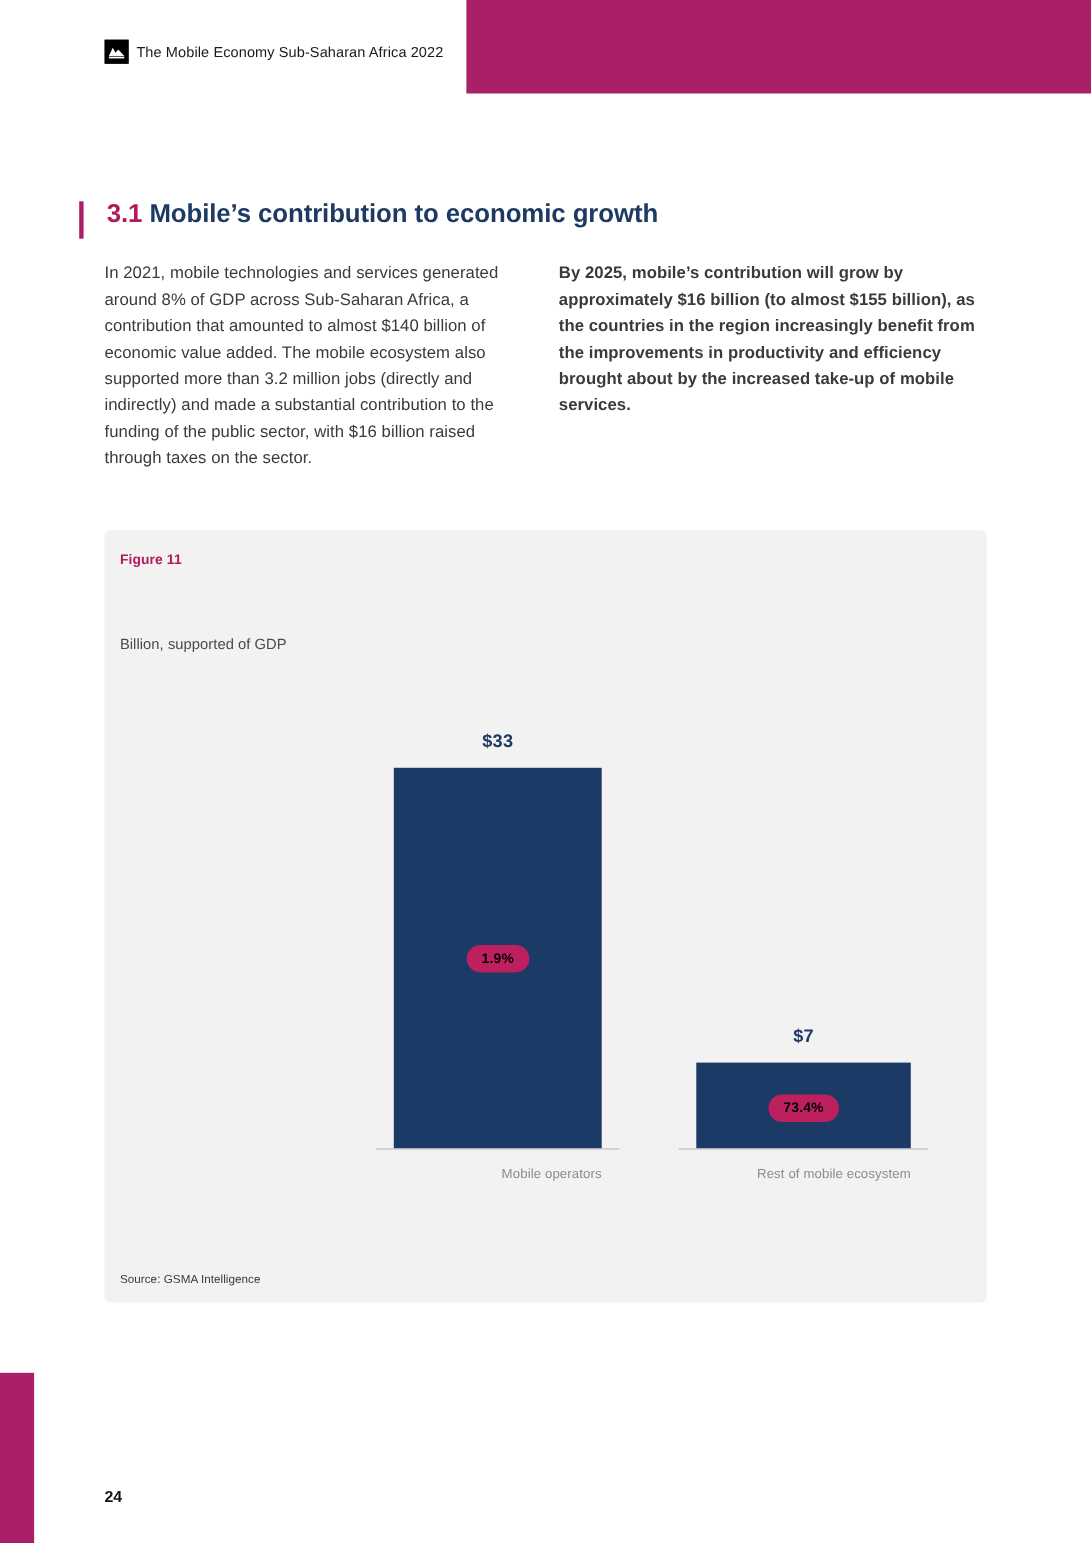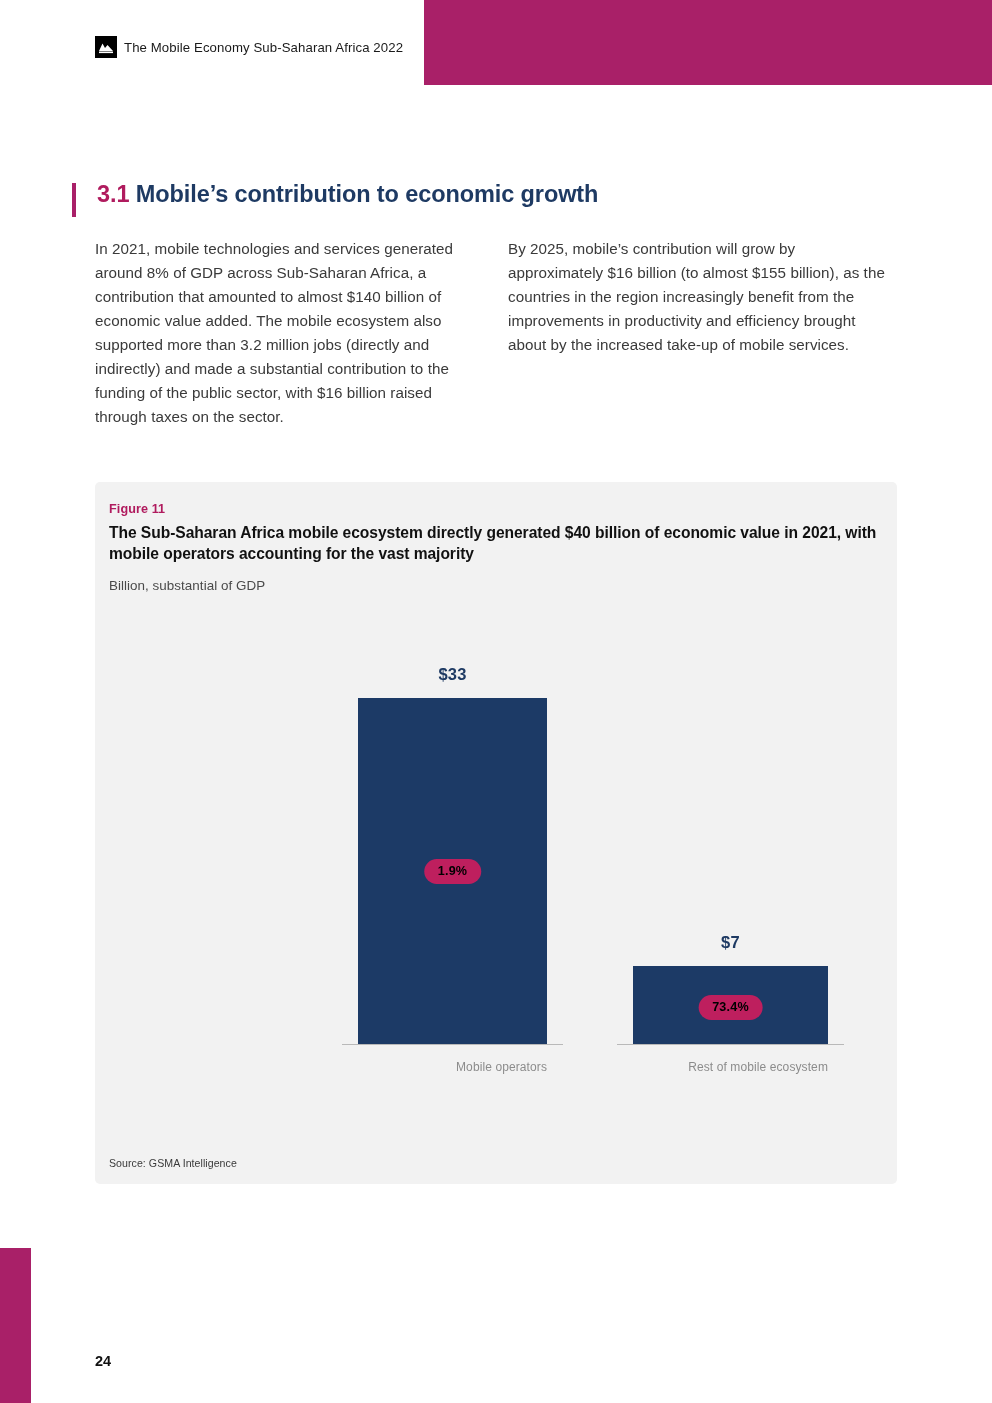--- a/index.html
+++ b/index.html
@@ -85,21 +85,21 @@
 
   
   .body-col {
     position: absolute;
     font-size: 15.2px;
     line-height: 1.58;
     color: #3a3a3a;
     letter-spacing: 0.05px;
   }
   .col-left  { left: 95px;  top: 237px; width: 392px; }
-  .col-right { left: 508px; top: 237px; width: 380px; }
+  .col-right { left: 508px; top: 237px; width: 380px; font-weight: bold; }
 
   
   .figure-panel {
     position: absolute;
     left: 95px; top: 482px;
     width: 802px; height: 702px;
     background: #f2f2f2;
     border-radius: 5px;
   }
   .figure-label {
@@ -227,22 +227,21 @@
     <span class="heading-num">3.1</span><span>&nbsp;</span><span class="heading-label">Mobile’s contribution to economic growth</span>
   </div>
 </div>
 
 <div class="body-col col-left">In 2021, mobile technologies and services generated around 8% of GDP across Sub-Saharan Africa, a contribution that amounted to almost $140 billion of economic value added. The mobile ecosystem also supported more than 3.2 million jobs (directly and indirectly) and made a substantial contribution to the funding of the public sector, with $16 billion raised through taxes on the sector.</div>
 <div class="body-col col-right">By 2025, mobile’s contribution will grow by approximately $16 billion (to almost $155 billion), as the countries in the region increasingly benefit from the improvements in productivity and efficiency brought about by the increased take-up of mobile services.</div>
 
 <div class="figure-panel">
 
   <div class="figure-label">Figure 11</div>
-  <div class="figure-title">The Sub-Saharan Africa mobile ecosystem directly generated $40 billion of economic value in 2021, with mobile operators accounting for the vast majority</div>
-  <div class="figure-subtitle">Billion, substantial of GDP</div>
+  <div class="figure-subtitle">Billion, supported of GDP</div>
 
   <div class="chart">
 
     <div class="bar-group" style="left:263px; width:189px; height:346px;">
       <div class="bar-value" style="top:-33px;">$33</div>
       <div class="bar" style="left:0; width:189px; height:346px;"></div>
       <div class="bar-pill" style="left:50%; bottom:160px;">1.9%</div>
       <div class="bar-rail" style="left:-16px; width:221px;"></div>
       <div class="bar-cat" style="bottom:-30px;">Mobile operators</div>
     </div>

